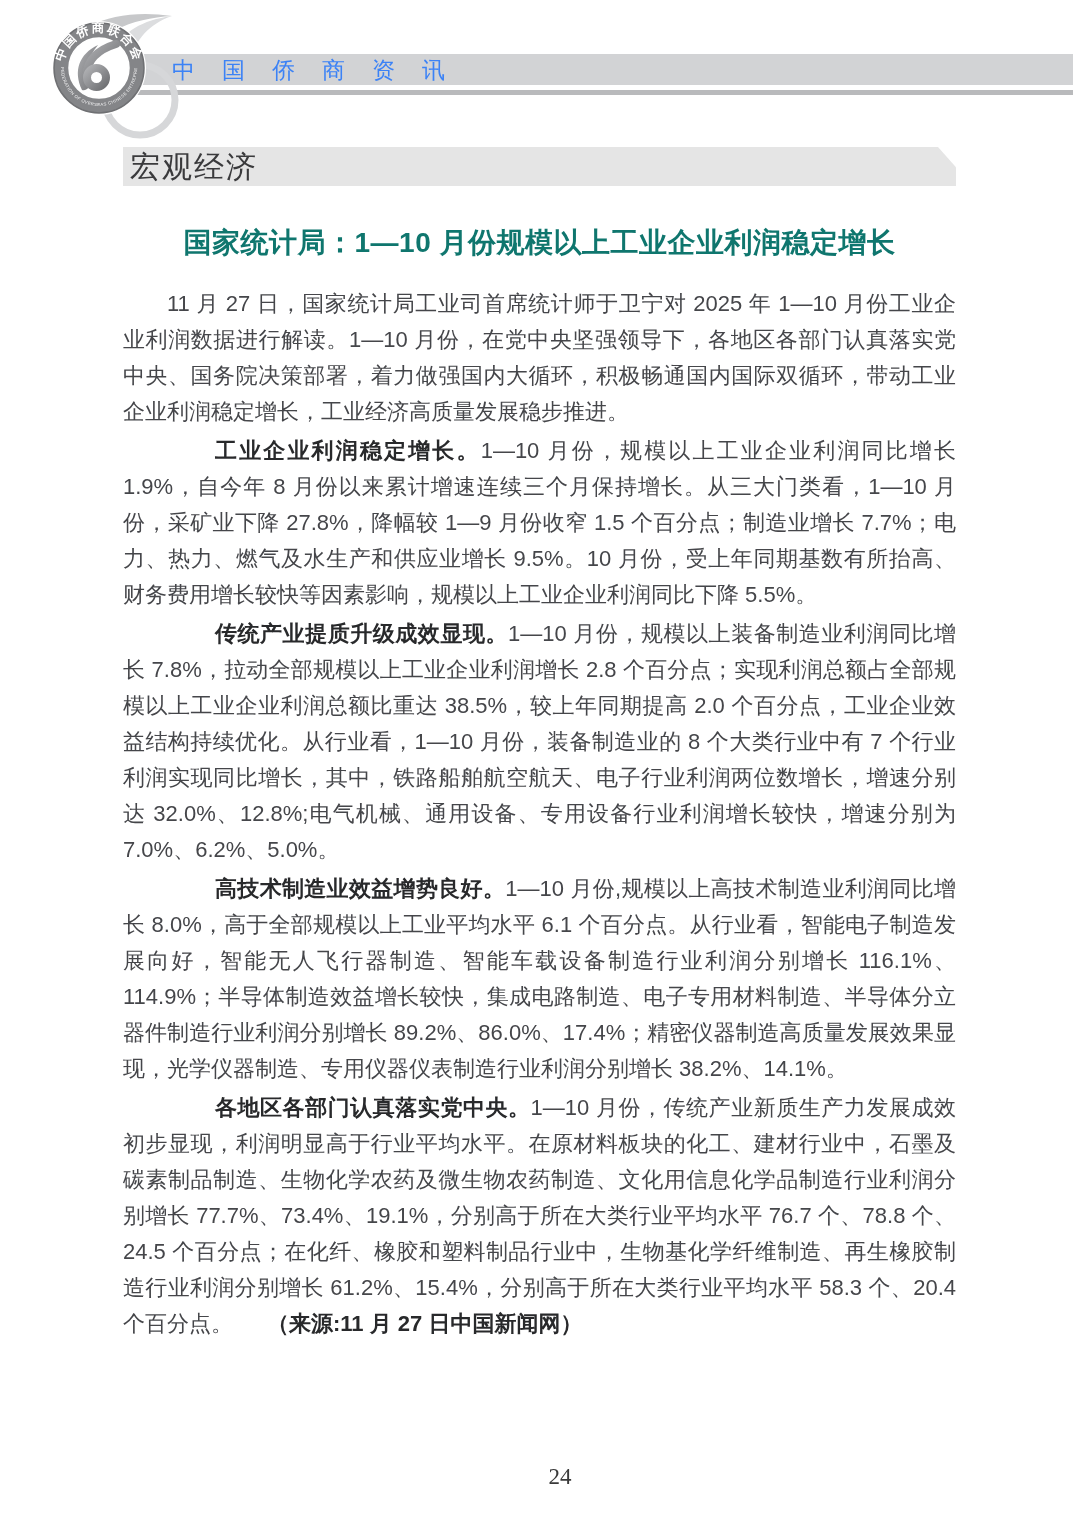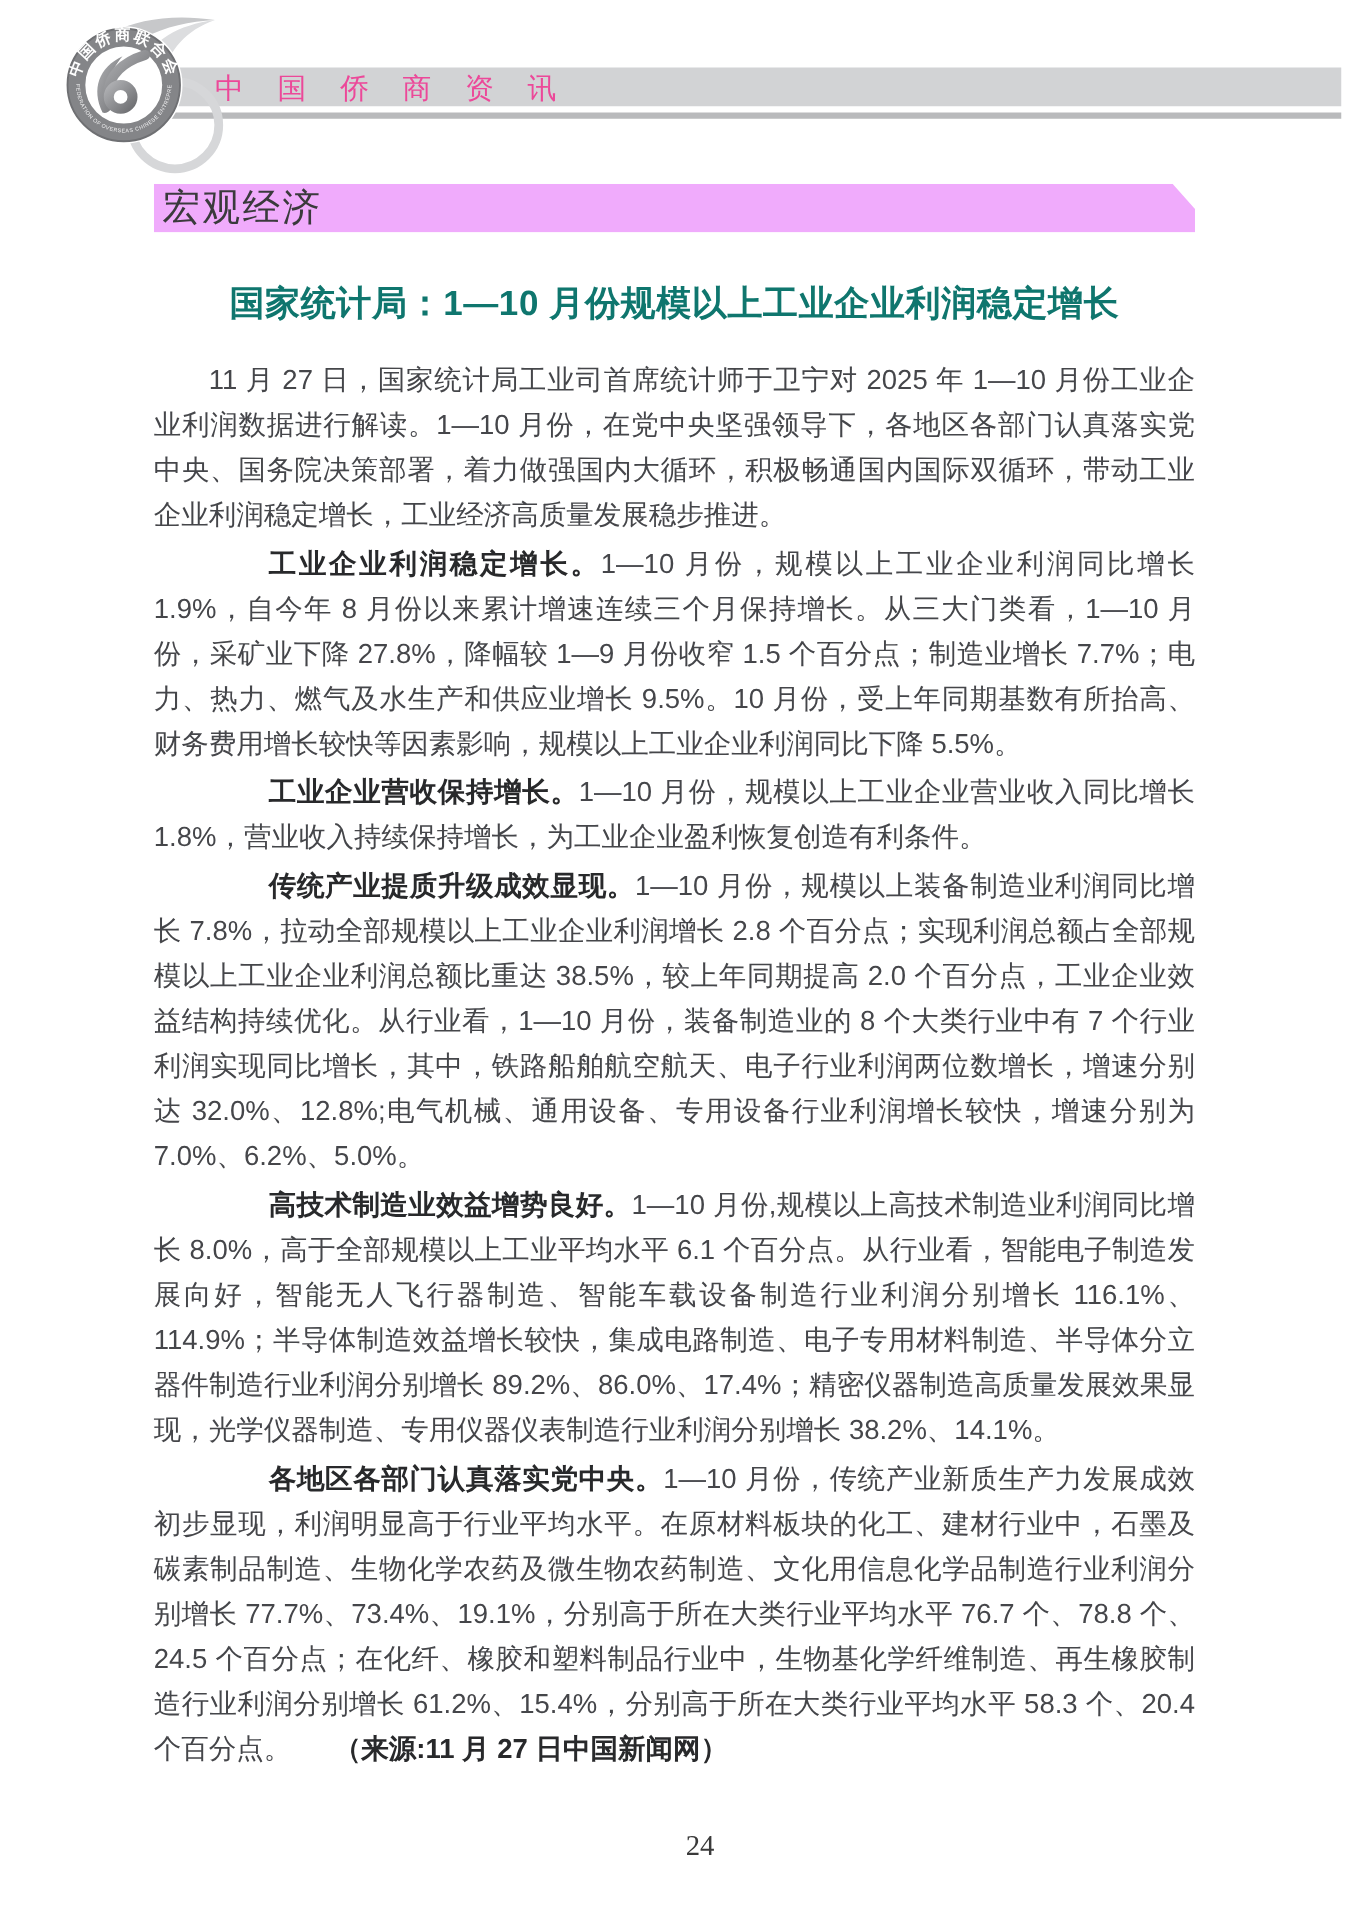--- a/index.html
+++ b/index.html
@@ -4,27 +4,27 @@
 <style>
   html,body{margin:0;padding:0;background:#ffffff;}
   .page{
     position:relative;width:1080px;height:1525px;background:#ffffff;overflow:hidden;
     font-family:"Liberation Sans", sans-serif;
   }
   
   .band{position:absolute;left:125px;top:54px;width:948px;height:31px;background:#d2d3d5;z-index:1;}
   .band-text{
     position:absolute;left:172px;top:54px;height:31px;line-height:33px;z-index:2;
-    font-size:23px;letter-spacing:27px;color:#ec4899;
+    font-size:23px;letter-spacing:27px;color:#3b82f6;
   }
   .divider{position:absolute;left:125px;top:90px;width:948px;height:5px;background:#b9babc;z-index:1;}
   .logo-svg{position:absolute;left:30px;top:4px;width:170px;height:150px;z-index:3;}
   
   .section-bar{
-    position:absolute;left:123px;top:147px;width:833px;height:39px;background:#f0abfc;
+    position:absolute;left:123px;top:147px;width:833px;height:39px;background:#e5e5e5;
     clip-path:polygon(0 0, calc(100% - 18px) 0, 100% 52%, 100% 100%, 0 100%);
     box-sizing:border-box;padding-left:7px;
     font-family:"Liberation Serif", serif;font-size:30px;line-height:40px;
     color:#3a3a3c;letter-spacing:2px;
   }
   
   .article-title{
     position:absolute;left:123px;top:224px;width:833px;text-align:center;
     font-size:28px;font-weight:bold;color:#0f766e;letter-spacing:0.5px;
   }
@@ -87,21 +87,20 @@
   </svg>
 
   <div class="section-bar">
     <span>宏观经济</span>
   </div>
 
   <div class="article-title">国家统计局：1—10 月份规模以上工业企业利润稳定增长</div>
   <div class="article-body">
       <p><span>11 月 27 日，国家统计局工业司首席统计师于卫宁对 2025 年 1—10 月份工业企业利润数据进行解读。1—10 月份，在党中央坚强领导下，各地区各部门认真落实党中央、国务院决策部署，着力做强国内大循环，积极畅通国内国际双循环，带动工业企业利润稳定增长，工业经济高质量发展稳步推进。</span></p>
       <p><b class="lead">工业企业利润稳定增长。</b><span>1—10 月份，规模以上工业企业利润同比增长 1.9%，自今年 8 月份以来累计增速连续三个月保持增长。从三大门类看，1—10 月份，采矿业下降 27.8%，降幅较 1—9 月份收窄 1.5 个百分点；制造业增长 7.7%；电力、热力、燃气及水生产和供应业增长 9.5%。10 月份，受上年同期基数有所抬高、财务费用增长较快等因素影响，规模以上工业企业利润同比下降 5.5%。</span></p>
-      <p><b class="lead">工业企业营收保持增长。</b><span>1—10 月份，规模以上工业企业营业收入同比增长 1.8%，营业收入持续保持增长，为工业企业盈利恢复创造有利条件。</span></p>
       <p><b class="lead">传统产业提质升级成效显现。</b><span>1—10 月份，规模以上装备制造业利润同比增长 7.8%，拉动全部规模以上工业企业利润增长 2.8 个百分点；实现利润总额占全部规模以上工业企业利润总额比重达 38.5%，较上年同期提高 2.0 个百分点，工业企业效益结构持续优化。从行业看，1—10 月份，装备制造业的 8 个大类行业中有 7 个行业利润实现同比增长，其中，铁路船舶航空航天、电子行业利润两位数增长，增速分别达 32.0%、12.8%;电气机械、通用设备、专用设备行业利润增长较快，增速分别为 7.0%、6.2%、5.0%。</span></p>
       <p><b class="lead">高技术制造业效益增势良好。</b><span>1—10 月份,规模以上高技术制造业利润同比增长 8.0%，高于全部规模以上工业平均水平 6.1 个百分点。从行业看，智能电子制造发展向好，智能无人飞行器制造、智能车载设备制造行业利润分别增长 116.1%、114.9%；半导体制造效益增长较快，集成电路制造、电子专用材料制造、半导体分立器件制造行业利润分别增长 89.2%、86.0%、17.4%；精密仪器制造高质量发展效果显现，光学仪器制造、专用仪器仪表制造行业利润分别增长 38.2%、14.1%。</span></p>
       <p><b class="lead">各地区各部门认真落实党中央。</b><span>1—10 月份，传统产业新质生产力发展成效初步显现，利润明显高于行业平均水平。在原材料板块的化工、建材行业中，石墨及碳素制品制造、生物化学农药及微生物农药制造、文化用信息化学品制造行业利润分别增长 77.7%、73.4%、19.1%，分别高于所在大类行业平均水平 76.7 个、78.8 个、24.5 个百分点；在化纤、橡胶和塑料制品行业中，生物基化学纤维制造、再生橡胶制造行业利润分别增长 61.2%、15.4%，分别高于所在大类行业平均水平 58.3 个、20.4 个百分点。</span><b class="source">（来源:11 月 27 日中国新闻网）</b></p>
     </div>
 
   <div class="page-number">24</div>
 
 </div>
 
 </body></html>

